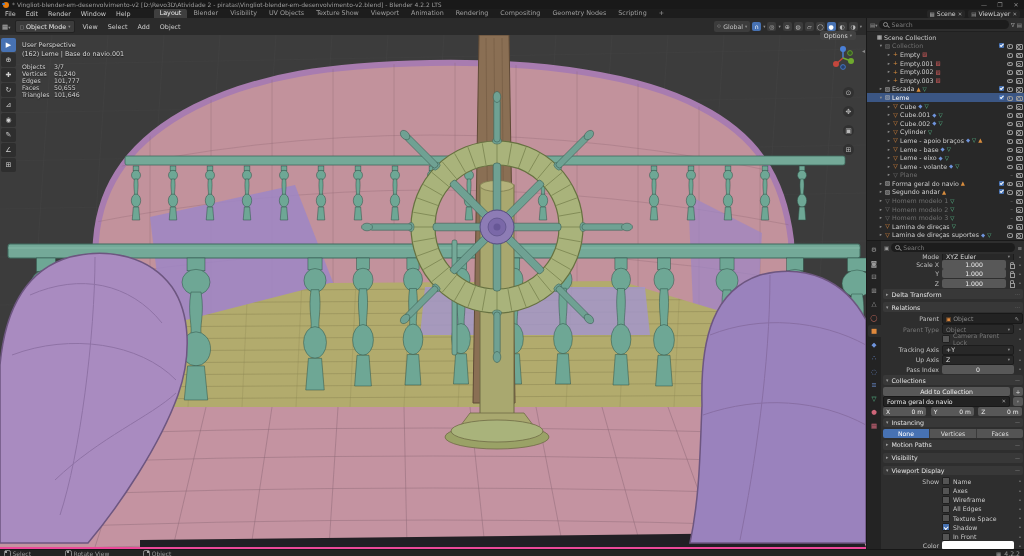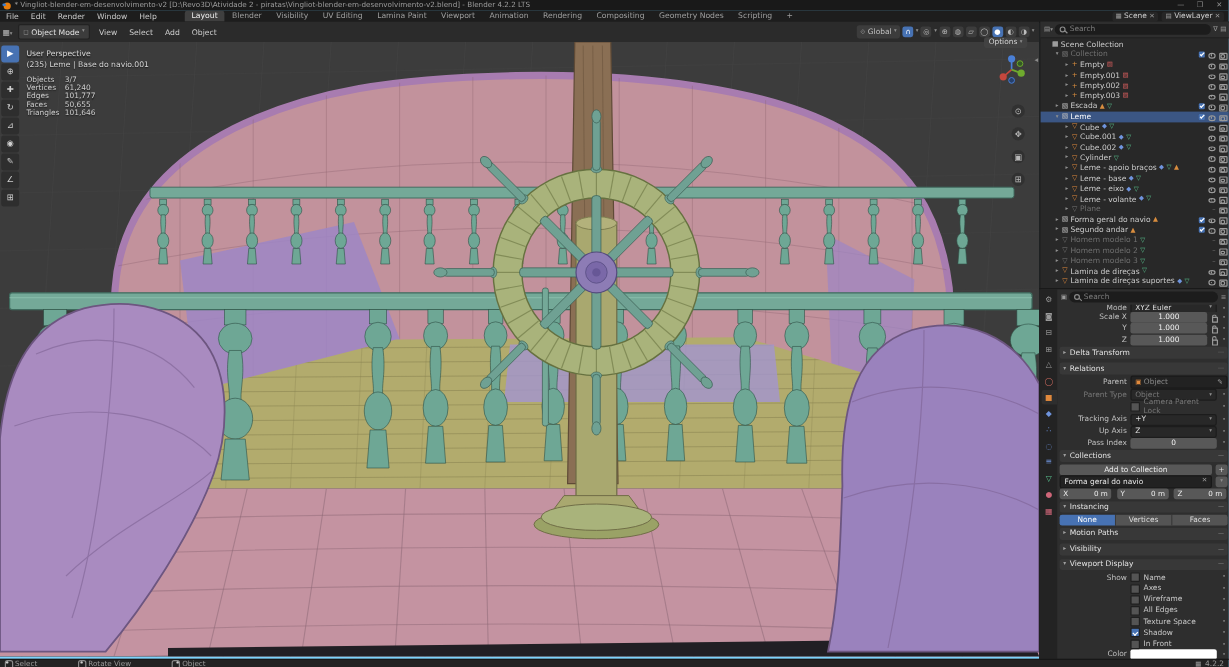--- a/index.html
+++ b/index.html
@@ -1,16 +1,16 @@
 <!DOCTYPE html>
 <html><head>
 <meta charset="utf-8">
 <style>
   html,body{margin:0;padding:0;background:#111;}
-  #app{position:relative;width:1024px;height:556px;background:#7dd3fc;overflow:hidden;
+  #app{position:relative;width:1024px;height:556px;background:#ec4899;overflow:hidden;
        font-family:"DejaVu Sans","Liberation Sans",sans-serif;font-size:7px;color:#c3c3c3;
        -webkit-font-smoothing:antialiased;}
   
   #titlebar{position:absolute;left:0;top:0;width:1024px;height:9px;background:#191919;display:flex;align-items:center;}
   .blogo{width:6px;height:6px;margin:0 3px 0 3px;border-radius:50%;background:#e87d0d;position:relative;flex:0 0 auto;}
   .blogo::after{content:"";position:absolute;left:-1px;top:1px;width:3px;height:2px;background:#3d7fd0;border-radius:2px;}
   #wtitle{font-size:6px;color:#9d9d9d;white-space:nowrap;overflow:hidden;flex:1 1 auto;}
   .wc{width:16px;text-align:center;font-size:6px;color:#8f8f8f;flex:0 0 auto;cursor:default;}
   
   #topbar{position:absolute;left:0;top:9px;width:1024px;height:9px;background:#1d1d1d;display:flex;align-items:center;border-bottom:1px solid #151515;}
@@ -138,22 +138,22 @@
         <span class="menu-item">File</span>
         <span class="menu-item">Edit</span>
         <span class="menu-item">Render</span>
         <span class="menu-item">Window</span>
         <span class="menu-item">Help</span>
       </div>
     <div id="workspace-tabs">
         <span class="ws-tab active">Layout</span>
         <span class="ws-tab">Blender</span>
         <span class="ws-tab">Visibility</span>
-        <span class="ws-tab">UV Editing</span>
-        <span class="ws-tab">Lamina Paint</span>
+        <span class="ws-tab">UV Objects</span>
+        <span class="ws-tab">Texture Show</span>
         <span class="ws-tab">Viewport</span>
         <span class="ws-tab">Animation</span>
         <span class="ws-tab">Rendering</span>
         <span class="ws-tab">Compositing</span>
         <span class="ws-tab">Geometry Nodes</span>
         <span class="ws-tab">Scripting</span>
         <span class="ws-tab">+</span>
       </div>
     <div id="tb-right">
       <span class="sel-pill">
@@ -621,21 +621,21 @@
         <div class="tool">↻</div>
         <div class="tool">⊿</div>
         <div class="tool">◉</div>
         <div class="tool">✎</div>
         <div class="tool">∠</div>
         <div class="tool">⊞</div>
       </div>
 
     <div id="stats">
       <div class="line">User Perspective</div>
-      <div class="line">(235) Leme | Base do navio.001</div>
+      <div class="line">(162) Leme | Base do navio.001</div>
       <div class="gap"></div>
       <div id="stat-rows">
           <div class="stat-row">
             <span class="k">Objects</span>
             <span class="v">3/7</span>
           </div>
           <div class="stat-row">
             <span class="k">Vertices</span>
             <span class="v">61,240</span>
           </div>

